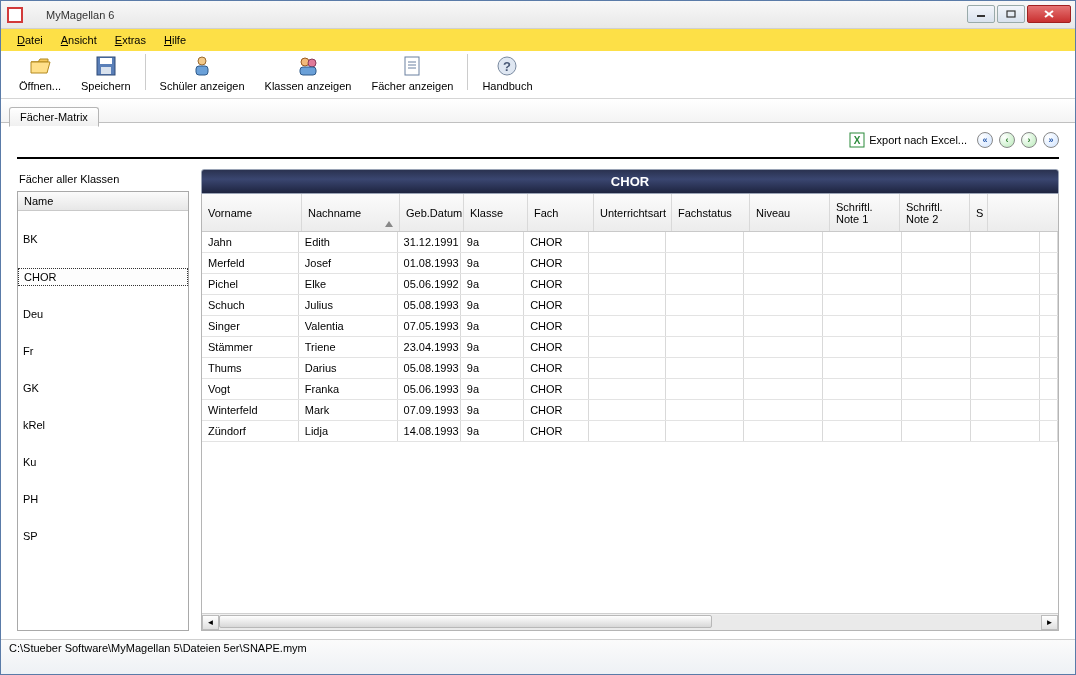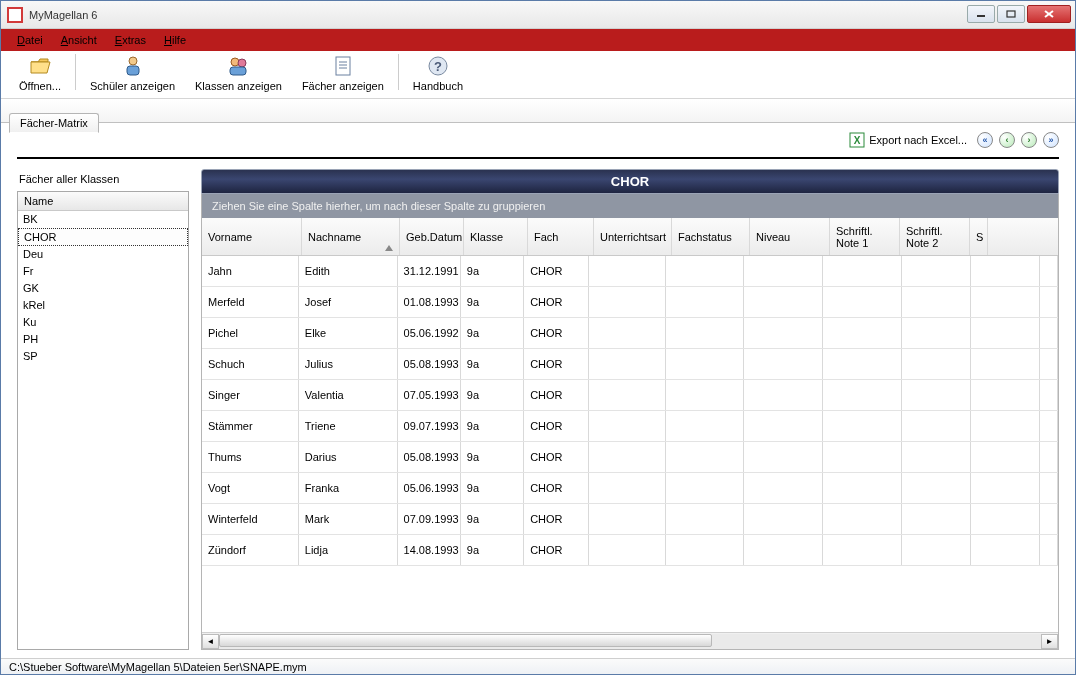--- a/index.html
+++ b/index.html
@@ -20,20 +20,21 @@
     position: relative;
   }
   
   .titlebar {
     height: 28px;
     background: linear-gradient(to bottom, #f8f8f8, #e8e8e8);
     border-bottom: 1px solid #d0d0d0;
     display: flex;
     align-items: center;
     padding: 0 0 0 6px;
+    gap: 17px;
   }
   .titlebar .app-icon {
     width: 16px; height: 16px;
     border: 2px solid #d23a3a;
     background: #fff;
     margin-right: 6px;
   }
   .titlebar .title { flex: 1; color: #333; }
   .win-buttons { display: flex; height: 20px; gap: 2px; margin-right: 4px;}
   .win-btn {
@@ -51,21 +52,21 @@
     color:#fff;
     font-weight:bold;
   }
   
   .menubar {
     height: 22px;
     display: flex;
     align-items: center;
     padding: 0 10px;
     gap: 6px;
-    background: #b91c1c;
+    background: #fde047;
   }
   .menu-item {
     padding: 2px 6px;
     cursor: default;
   }
   .menu-item .ul { text-decoration: underline; }
   
   .toolbar {
     height: 48px;
     display: flex;
@@ -102,21 +103,21 @@
     background: linear-gradient(to bottom,#ffffff,#f4f4f4);
   }
   .tab {
     border: 1px solid #b5b5b5;
     border-bottom: 1px solid #fff;
     background: linear-gradient(to bottom,#ffffff,#f0f0f0);
     padding: 3px 10px;
     border-top-left-radius: 3px;
     border-top-right-radius: 3px;
     position: relative;
-    top: 11px;
+    top: 5px;
   }
   
   .content {
     flex: 1;
     display: flex;
     flex-direction: column;
     padding: 0;
     overflow: hidden;
   }
   .actionbar {
@@ -161,20 +162,21 @@
   }
   .subject-list .hdr{
     background: linear-gradient(to bottom,#fbfbfb,#e7e7e7);
     border-bottom:1px solid #c9c9c9;
     padding: 3px 6px;
   }
   .subject-list .row{
     padding:2px 5px;
     border-bottom:1px solid transparent;
     cursor:default;
+    margin-top:20px;
   }
   .subject-list .row.sel{
     border:1px dotted #333;
     background:#fdfdfd;
   }
   
   .right-panel{
     flex:1;
     display:flex;
     flex-direction:column;
@@ -221,45 +223,45 @@
     overflow:hidden;
     white-space:normal;
     display:flex; align-items:center;
   }
   .gh{ position:relative;}
   .gh .sort-tri{
     position:absolute; right:6px; bottom:4px;
     width:0;height:0;border-left:4px solid transparent;border-right:4px solid transparent;border-bottom:6px solid #888;
   }
   .grid-body{ flex:1; overflow:hidden;}
-  .grid-row{ height:31px; border-bottom:1px solid #e3e3e3;}
+  .grid-row{ height:21px; border-bottom:1px solid #e3e3e3;}
   .gc{ padding:1px 6px;}
   .col-nach{width:98px;} .col-vor{width:100px;} .col-geb{width:64px;}
   .col-kl{width:64px;} .col-fach{width:66px;} .col-ua{width:78px;}
   .col-fs{width:78px;} .col-sp{width:80px;} .col-niv{width:80px;}
   .col-n1{width:70px; justify-content:flex-end; text-align:right;}
   .col-n2{width:70px; justify-content:flex-end; text-align:right;}
   .col-s{width:18px;}
   .gh.col-n1,.gh.col-n2{ justify-content:center; text-align:left;}
   .hscroll{
     height:17px;
     border-top:1px solid #d0d0d0;
     display:flex; align-items:center;
     background:#f0f0f0;
   }
   .hscroll .arrow{width:17px;height:15px;border:1px solid #bcbcbc;background:linear-gradient(to bottom,#fff,#e0e0e0);display:flex;align-items:center;justify-content:center;font-size:8px;}
   .hscroll .track{flex:1;background:#eaeaea;height:15px;position:relative;}
   .hscroll .thumb{position:absolute;left:0;top:0;height:13px;width:60%;background:linear-gradient(to bottom,#fefefe,#d8d8d8);border:1px solid #b8b8b8;border-radius:2px;}
   
   .statusbar{
-    height: 16px;
+    height: 35px;
     border-top:1px solid #cfcfcf;
     padding: 2px 8px;
     background: linear-gradient(to bottom,#fbfbfb,#eef1f5);
-    display:flex; align-items:center;
+    display:flex; 
   }
 </style>
 </head>
 <body>
 
 <div class="window">
 
   <div class="titlebar">
     <div class="app-icon"></div>
     <div class="title">MyMagellan 6</div>
@@ -292,20 +294,30 @@
 
   <div class="toolbar">
     <div class="tool-btn">
       <div class="ico">
         <svg width="24" height="24">
             <path d="M3 8 L10 8 L12 5 L20 5 L20 8 Z" fill="#f5c85b" stroke="#b38a20"></path>
             <path d="M3 8 L22 8 L19 19 L3 19 Z" fill="#ffe08a" stroke="#b38a20"></path>
           </svg>
       </div>
       <div class="lbl"><span class="ul">Ö</span><span>ffnen...</span></div>
+    </div>
+    <div class="tool-btn">
+      <div class="ico">
+        <svg width="24" height="24">
+            <rect x="3" y="3" width="18" height="18" fill="#5a7fb8" stroke="#2e4a77"></rect>
+            <rect x="6" y="4" width="12" height="6" fill="#fff"></rect>
+            <rect x="7" y="13" width="10" height="7" fill="#d9e2ee"></rect>
+          </svg>
+      </div>
+      <div class="lbl"><span class="ul">S</span><span>peichern</span></div>
     </div>
     <div class="tool-sep"></div>
     <div class="tool-btn">
       <div class="ico">
         <svg width="24" height="24">
             <circle cx="12" cy="7" r="4" fill="#f2c98a" stroke="#9a6a30"></circle>
             <rect x="6" y="12" width="12" height="9" rx="3" fill="#6aa0d8" stroke="#2e5a8a"></rect>
           </svg>
       </div>
       <div class="lbl"><span class="ul">S</span><span>chüler anzeigen</span></div>
@@ -388,21 +400,20 @@
               <div class="row">kRel</div>
               <div class="row">Ku</div>
               <div class="row">PH</div>
               <div class="row">SP</div>
             </div>
         </div>
       </div>
 
       <div class="right-panel">
         <div class="grid-title">CHOR</div>
-        <div class="group-hint">Ziehen Sie eine Spalte hierher, um nach dieser Spalte zu gruppieren</div>
         <div class="grid-wrap">
           <div class="grid-head-row">
             <div class="gh col-vor">Vorname</div>
             <div class="gh col-nach">
                 <span>Nachname</span>
                 <span class="sort-tri"></span>
               </div>
             <div class="gh col-geb">Geb.Datum</div>
             <div class="gh col-kl">Klasse</div>
             <div class="gh col-fach">Fach</div>
@@ -480,21 +491,21 @@
                 <div class="gc col-fs"></div>
                 <div class="gc col-sp"></div>
                 <div class="gc col-niv"></div>
                 <div class="gc col-n1"></div>
                 <div class="gc col-n2"></div>
                 <div class="gc col-s"></div>
               </div>
               <div class="grid-row">
                 <div class="gc col-nach">Stämmer</div>
                 <div class="gc col-vor">Triene</div>
-                <div class="gc col-geb">09.07.1993</div>
+                <div class="gc col-geb">23.04.1993</div>
                 <div class="gc col-kl">9a</div>
                 <div class="gc col-fach">CHOR</div>
                 <div class="gc col-ua"></div>
                 <div class="gc col-fs"></div>
                 <div class="gc col-sp"></div>
                 <div class="gc col-niv"></div>
                 <div class="gc col-n1"></div>
                 <div class="gc col-n2"></div>
                 <div class="gc col-s"></div>
               </div>

